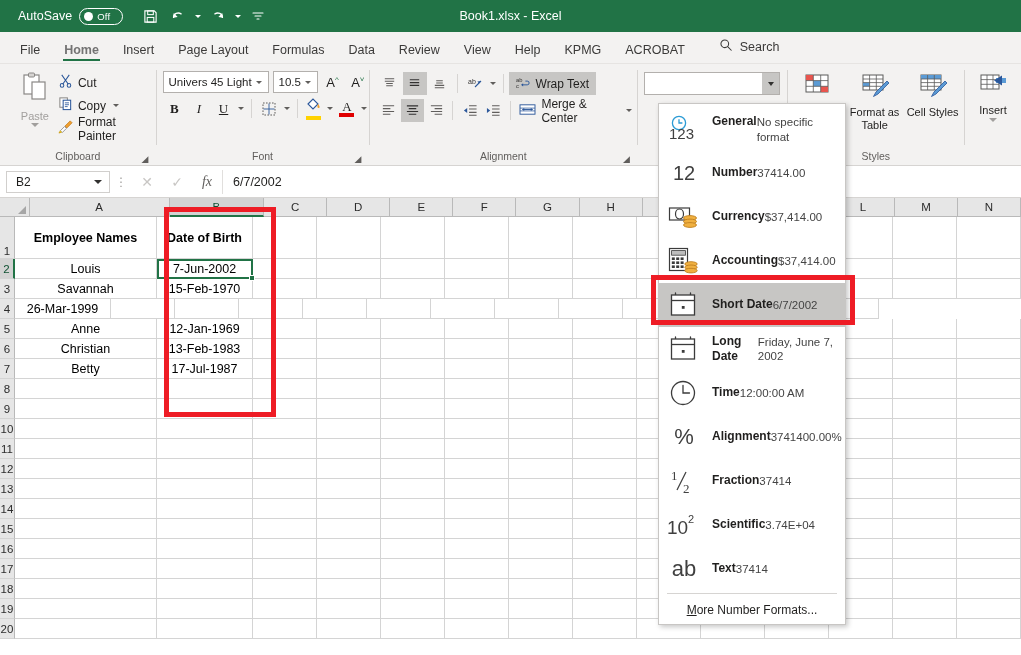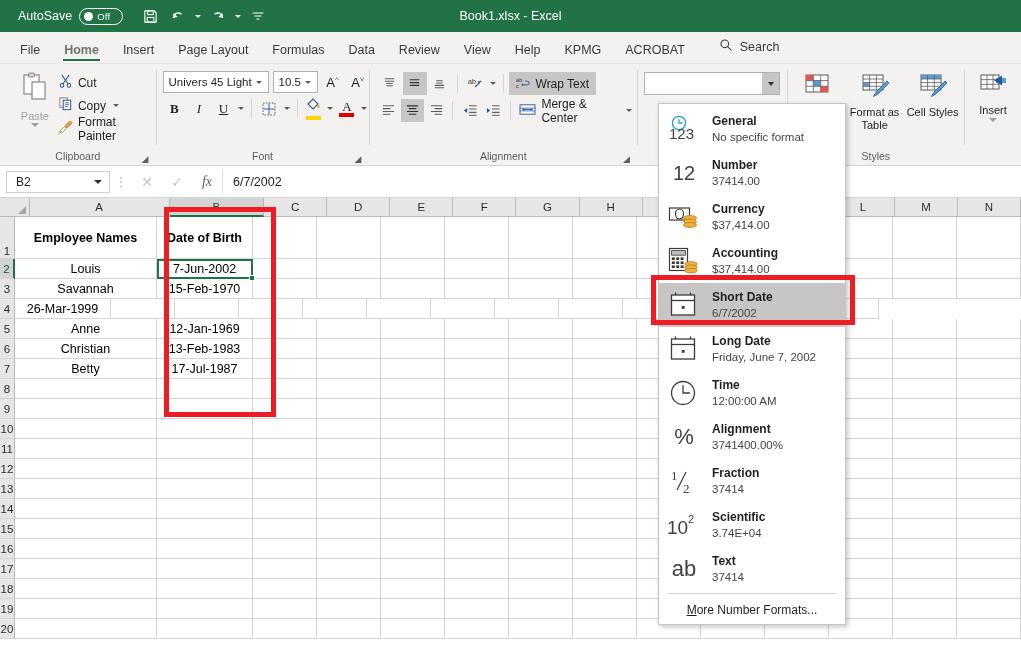--- a/index.html
+++ b/index.html
@@ -248,21 +248,21 @@
     padding:3px 0 0 0;
   }
   .dd-item {
     display:flex; align-items:center; height:44px; padding:0 6px 0 8px; gap:11px;
   }
   .dd-item.sel { background:#c7c6c4; }
   .dd-ic {
     width:34px; min-width:34px; display:flex; align-items:center; justify-content:center;
     color:#404040;
   }
-  .dd-txt { display:flex; flex-direction:column; justify-content:center; line-height:1.25; }
+  .dd-txt { display:flex; flex-direction:row; justify-content:center; line-height:1.25; }
   .dd-name { font-size:12px; font-weight:bold; color:#201f1e; }
   .dd-sub { font-size:11.5px; color:#444; margin-top:1px; }
   .dd-sep { height:1px; background:#d6d4d2; margin:2px 8px; }
   .dd-more {
     height:28px; display:flex; align-items:center; justify-content:center;
     font-size:12px; color:#201f1e;
   }
   .dd-more .uk { text-decoration:underline; }
   .txt12  { font-size:20px; color:#404040; }
   .pct    { font-size:22px; color:#404040; }

